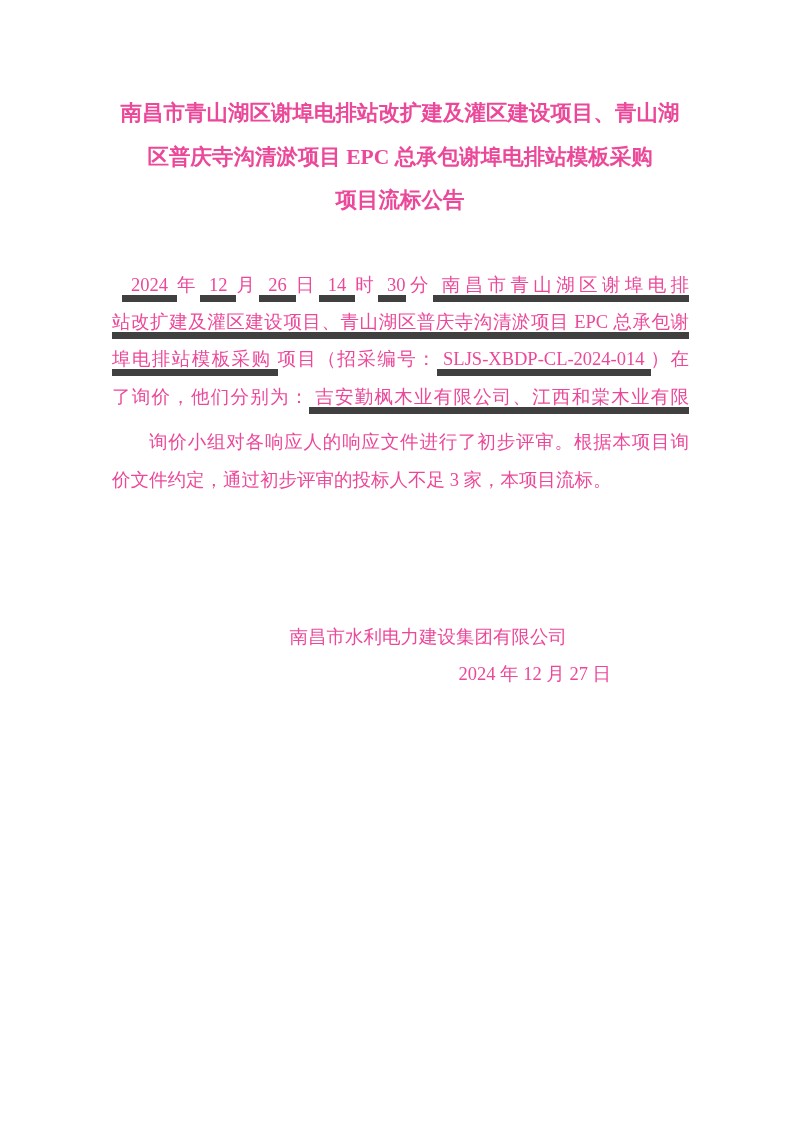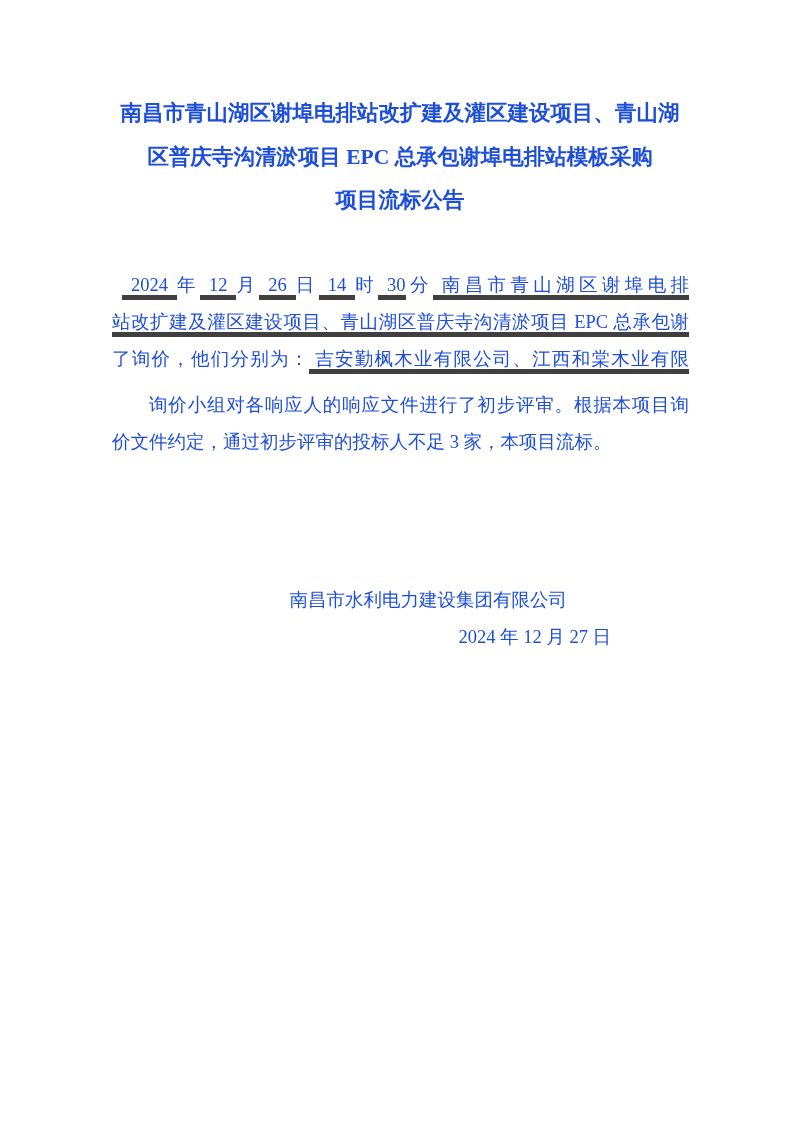--- a/index.html
+++ b/index.html
@@ -1,21 +1,21 @@
 <!DOCTYPE html>
 <html><head>
 <meta charset="utf-8">
 <style>
   html, body { margin: 0; padding: 0; background: #ffffff; }
   .page {
     position: relative;
     width: 800px;
     height: 1131px;
     background: #ffffff;
-    color: #1d4ed8;
+    color: #ec4899;
     font-family: "Liberation Serif", "DejaVu Serif", serif;
     overflow: hidden;
   }
   .title {
     padding-top: 92px;
     margin: 0 56px;
     text-align: center;
     font-weight: bold;
     font-size: 21.5px;
     line-height: 43.5px;
@@ -30,21 +30,21 @@
   #para2 { margin-top: 8px; }
   .tline {
     font-size: 18.5px;
     line-height: 37.4px;
     text-align: justify;
     text-align-last: justify;
   }
   .tline.last { text-align-last: left; }
   .ind-sm { text-indent: 10px; }
   .ind-lg { text-indent: 37px; }
-  .u { border-bottom: 5px solid #404040; }
+  .u { border-bottom: 7px solid #404040; }
   .signature {
     margin-top: 120px;
     font-size: 18.5px;
     line-height: 37.4px;
   }
   .sig-line { text-align: right; white-space: nowrap; }
   .sig-company { padding-right: 122px; }
   .sig-date { padding-right: 78px; }
 </style>
 </head>
@@ -56,20 +56,21 @@
     <div class="title-line">南昌市青山湖区谢埠电排站改扩建及灌区建设项目、青山湖</div>
     <div class="title-line">区普庆寺沟清淤项目 EPC 总承包谢埠电排站模板采购</div>
     <div class="title-line">项目流标公告</div>
   </div>
 
   <div class="doc-body">
 
     <div class="para" id="para1">
         <div class="tline ind-sm"><span class="u">&nbsp;2024&nbsp;</span><span>年</span><span class="u">&nbsp;12&nbsp;</span><span>月</span><span class="u">&nbsp;26&nbsp;</span><span>日</span><span class="u">&nbsp;14&nbsp;</span><span>时</span><span class="u">&nbsp;30</span><span>分</span><span class="u">&nbsp;南昌市青山湖区谢埠电排</span></div>
         <div class="tline"><span class="u">站改扩建及灌区建设项目、青山湖区普庆寺沟清淤项目 EPC 总承包谢</span></div>
+        <div class="tline"><span class="u">埠电排站模板采购&nbsp;</span><span>项目（招采编号：</span><span class="u">&nbsp;SLJS-XBDP-CL-2024-014&nbsp;</span><span>）在</span></div>
         <div class="tline"><span>了询价，他们分别为：</span><span class="u">&nbsp;吉安勤枫木业有限公司、江西和棠木业有限</span></div>
       </div>
 
     <div class="para" id="para2">
         <div class="tline ind-lg"><span>询价小组对各响应人的响应文件进行了初步评审。根据本项目询</span></div>
         <div class="tline last"><span>价文件约定，通过初步评审的投标人不足 3 家，本项目流标。</span></div>
       </div>
 
     <div class="signature">
       <div class="sig-line sig-company">南昌市水利电力建设集团有限公司</div>

